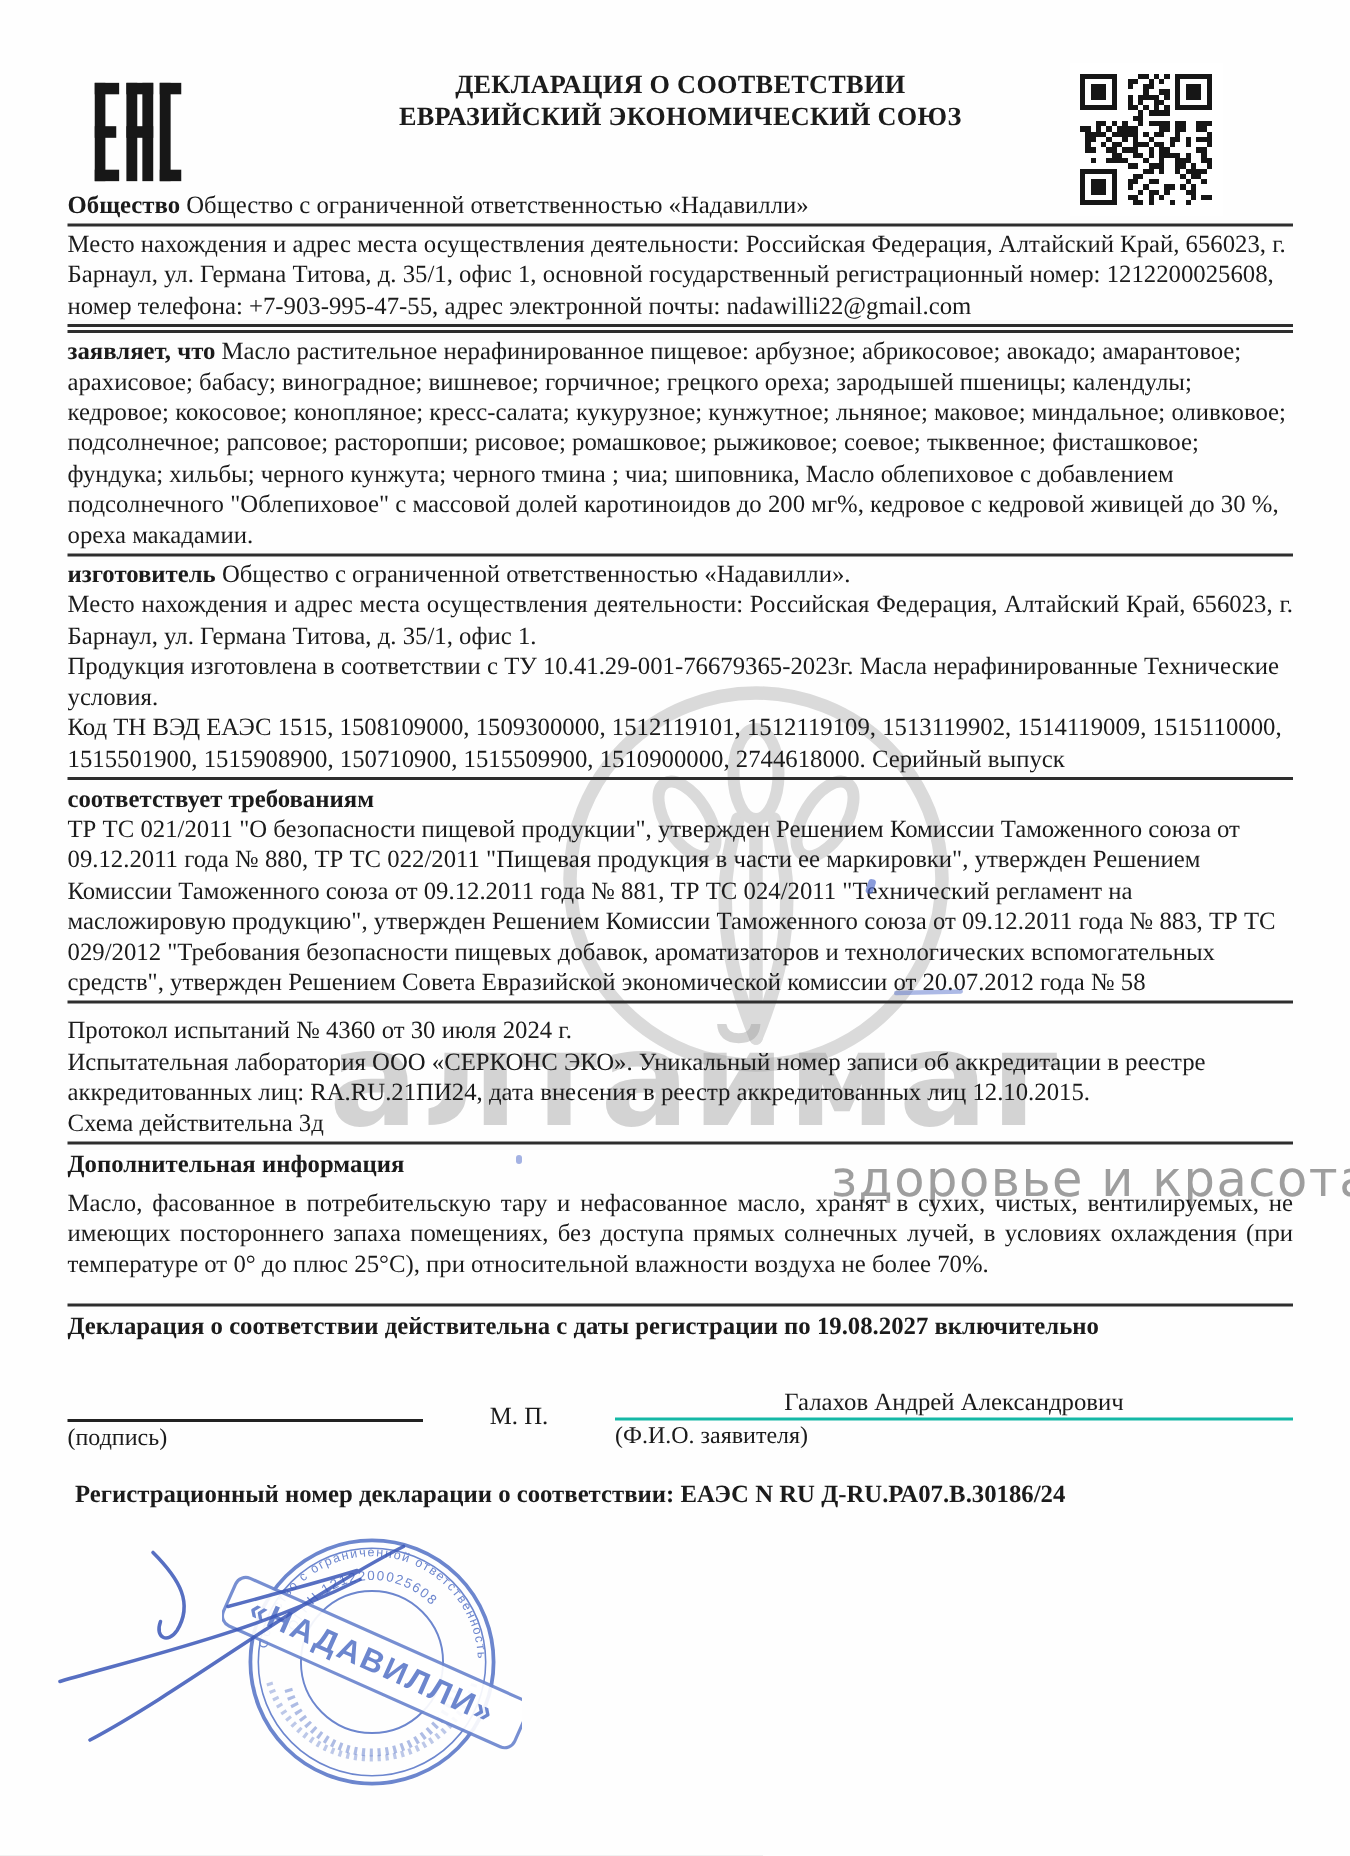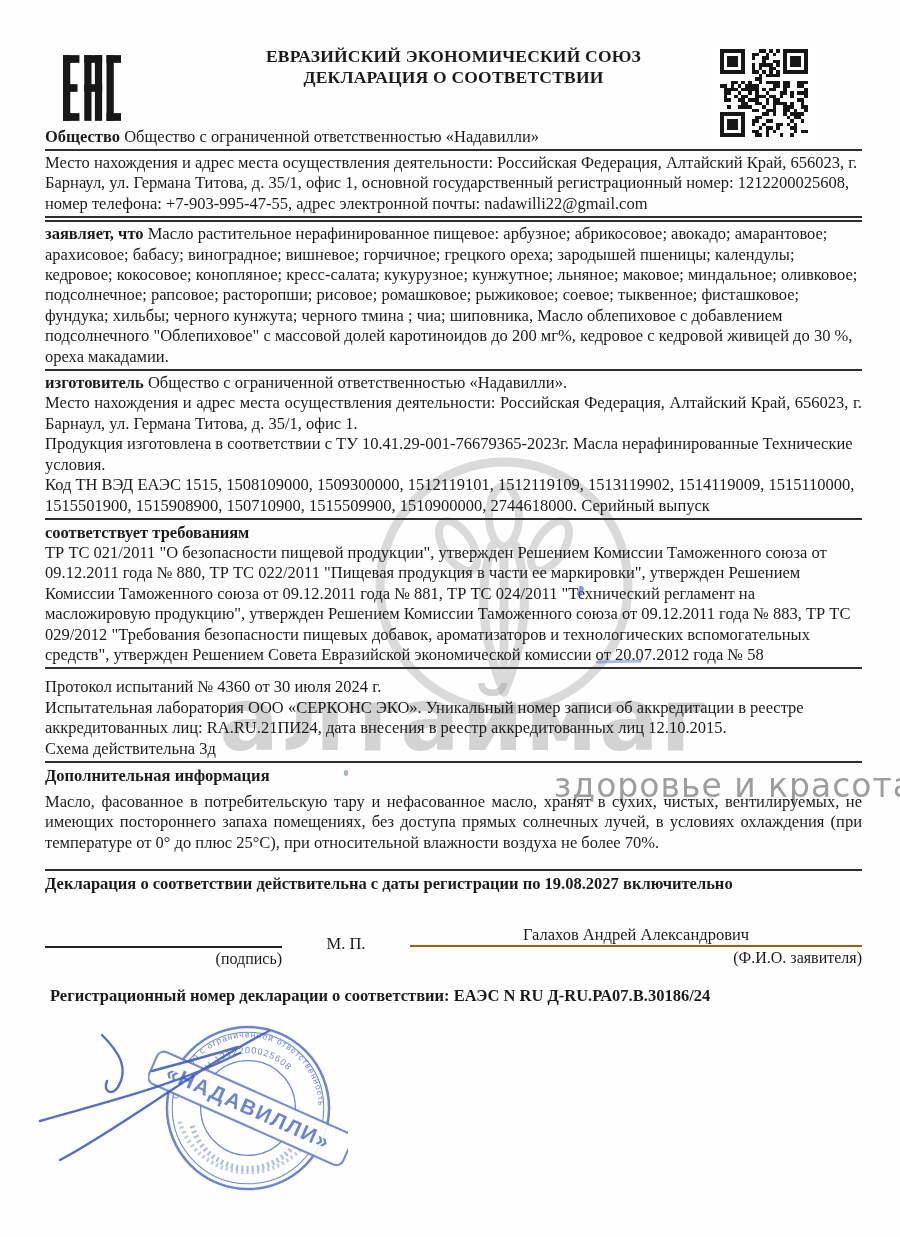--- a/index.html
+++ b/index.html
@@ -20,24 +20,24 @@
   .para{font-size:16.5px;line-height:20.4px;margin:0;}
   .justify{text-align:justify;}
   .lbl{font-weight:bold;}
   .rule{border-top:2px solid #2e2e2e;margin:2px 0;}
   .h-bold{font-weight:bold;font-size:16.5px;line-height:21px;}
   .gap6{height:6px;} .gap14{height:14px;}
   
   .sig-row{display:flex;margin-top:28px;}
   .sig-col1{width:237px;}
   .sig-line{height:24px;border-bottom:2px solid #222;}
-  .sig-sublabel{text-align:right;font-size:16px;padding-top:2px;}
+  .sig-sublabel{text-align:left;font-size:16px;padding-top:2px;}
   .sig-mp{width:128px;text-align:center;font-size:16.5px;padding-top:12px;}
   .sig-col3{flex:1;text-align:center;}
-  .sig-fio{font-size:16.5px;padding-top:3px;border-bottom:2px solid #a16207;}
+  .sig-fio{font-size:16.5px;padding-top:3px;border-bottom:2px solid #14b8a6;}
   .reg-block{margin-top:16px;padding-left:5px;}
   .reg-line{font-weight:bold;font-size:16.5px;line-height:24px;}
   
   .watermark{position:absolute;left:0;top:16px;width:818px;height:1237px;z-index:1;pointer-events:none;margin-left:24px;}
   .wm-emblem{position:absolute;left:348px;top:438px;opacity:.5;}
   .wm-brand{position:absolute;left:0;top:652px;width:880px;text-align:center;
     font-family:"DejaVu Sans", sans-serif;font-weight:bold;font-size:88px;
     color:#9a9a9a;opacity:.42;letter-spacing:2px;}
   .wm-tagline{position:absolute;left:0;top:750px;width:890px;text-align:right;
     font-family:"DejaVu Sans", sans-serif;font-size:33px;color:#404040;opacity:.5;letter-spacing:1px;}
@@ -74,22 +74,22 @@
         <rect x="0" y="60" width="17" height="8"></rect>
         <rect x="22" y="0" width="7.5" height="68"></rect>
         <rect x="33" y="0" width="7.5" height="68"></rect>
         <rect x="22" y="0" width="18.5" height="8"></rect>
         <rect x="22" y="30" width="18.5" height="8"></rect>
         <rect x="45" y="0" width="7.5" height="68"></rect>
         <rect x="45" y="0" width="15" height="8"></rect>
         <rect x="45" y="60" width="15" height="8"></rect>
       </svg>
       <div class="titles">
+        <div class="title-line">ДЕКЛАРАЦИЯ О СООТВЕТСТВИИ</div>
         <div class="title-line">ЕВРАЗИЙСКИЙ ЭКОНОМИЧЕСКИЙ СОЮЗ</div>
-        <div class="title-line">ДЕКЛАРАЦИЯ О СООТВЕТСТВИИ</div>
       </div>
       <svg id="qr-svg" class="qr" width="102" height="102" viewBox="0 0 29 29" shape-rendering="crispEdges">
           <rect x="0" y="0" width="29" height="29" fill="#ffffff"></rect>
           <rect x="13" y="2" width="1" height="1" fill="#161616"></rect>
           <rect x="14" y="2" width="1" height="1" fill="#161616"></rect>
           <rect x="16" y="2" width="1" height="1" fill="#161616"></rect>
           <rect x="18" y="2" width="1" height="1" fill="#161616"></rect>
           <rect x="11" y="3" width="1" height="1" fill="#161616"></rect>
           <rect x="12" y="3" width="1" height="1" fill="#161616"></rect>
           <rect x="15" y="3" width="1" height="1" fill="#161616"></rect>

